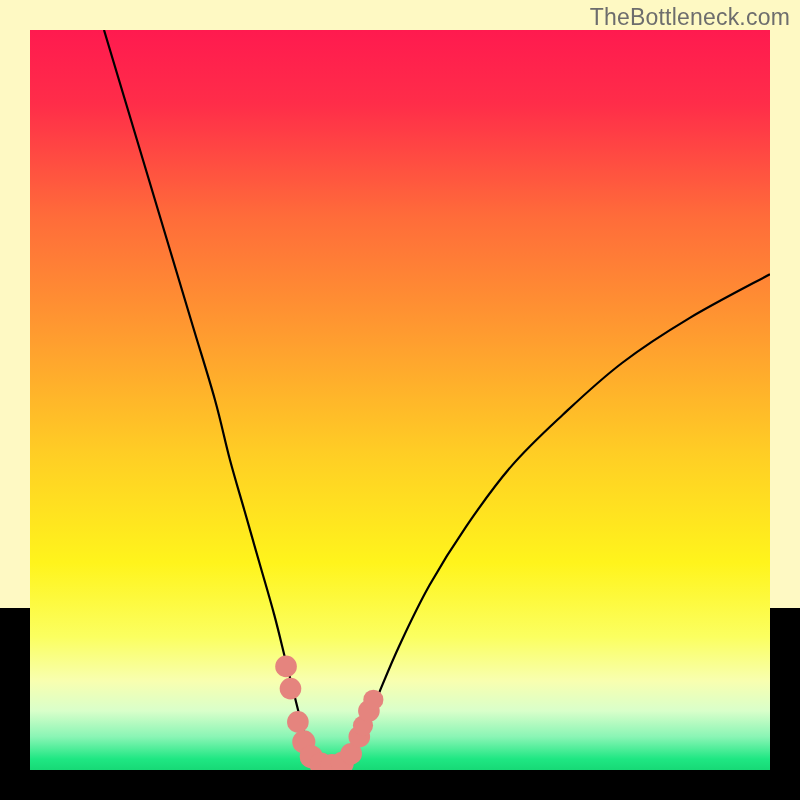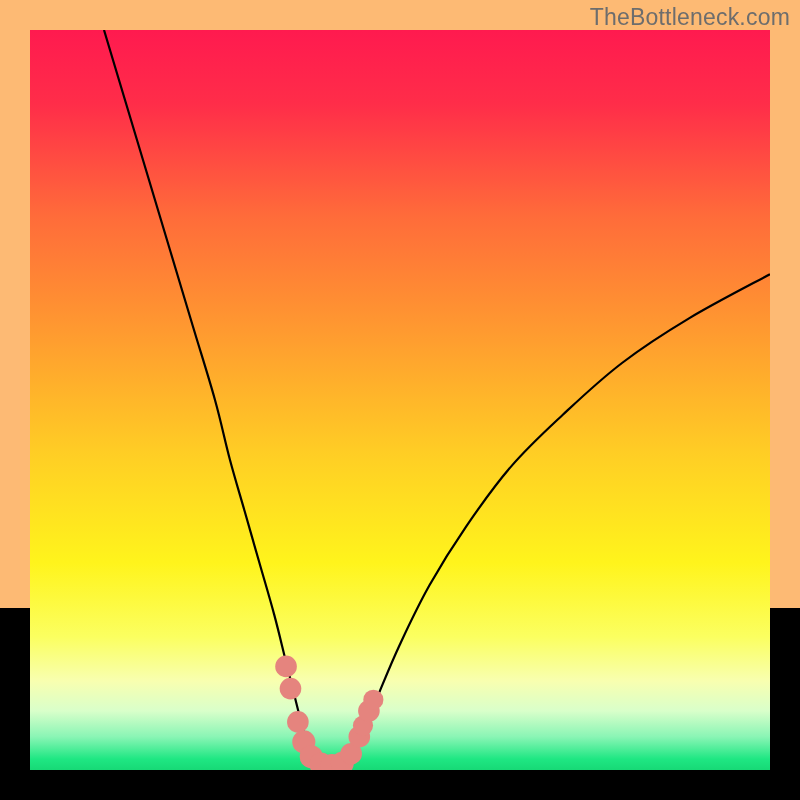--- a/index.html
+++ b/index.html
@@ -10,21 +10,21 @@
     overflow: hidden;
     background: #000;
     font-family: Arial, Helvetica, sans-serif;
   }
   .frame {
     position: absolute;
     left: 0;
     top: 0;
     width: 800px;
     height: 608px;
-    background: #fdba74;
+    background: #fef9c3;
   }
   .plot {
     position: absolute;
     left: 30px;
     top: 30px;
     width: 740px;
     height: 740px;
     overflow: hidden;
   }
   .gradient {

